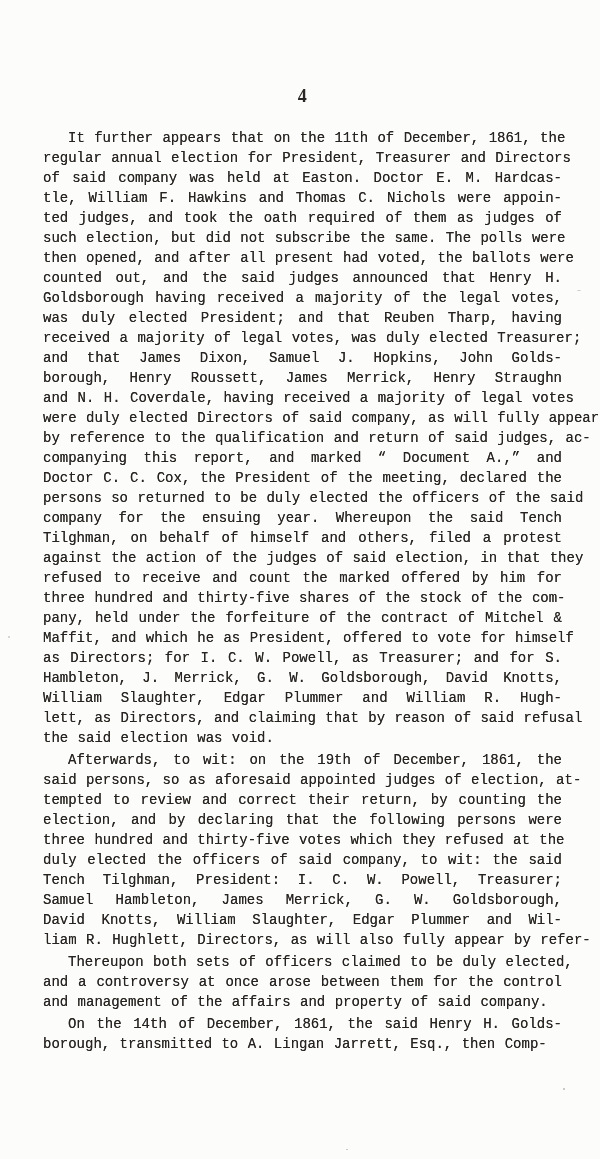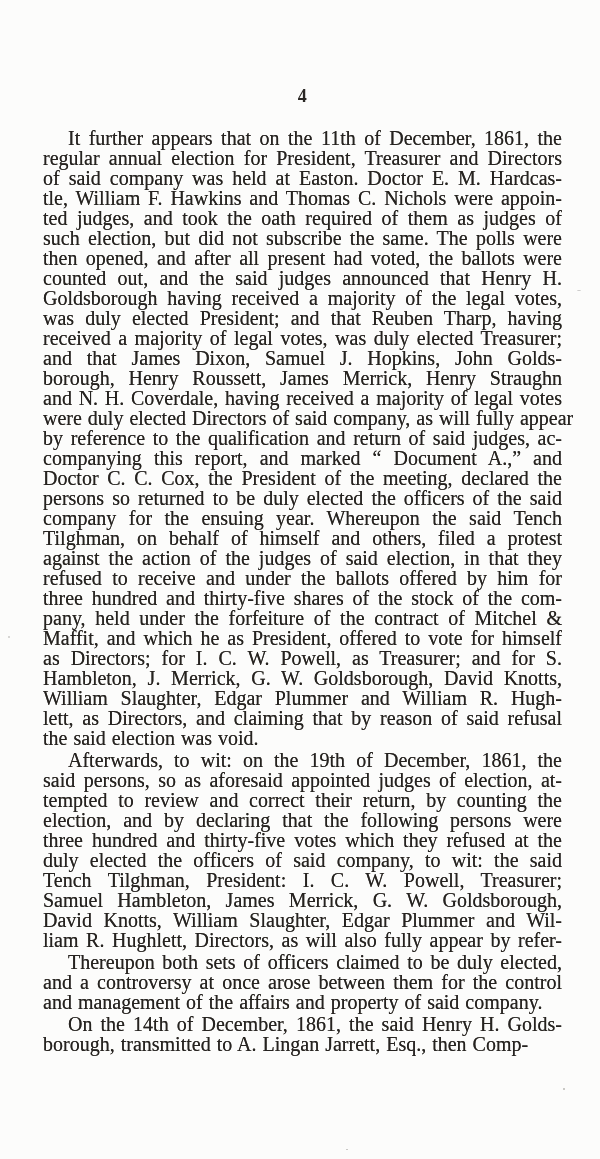--- a/index.html
+++ b/index.html
@@ -29,23 +29,24 @@
     font-weight: bold;
     color: #2a2724;
     letter-spacing: 0.5px;
   }
   .text-block {
     position: absolute;
     top: 128px;
     left: 43px;
     width: 519px;
     color: #262320;
-    font-size: 20px;
+    font-size: 14px;
     text-shadow: 0 0 0.55px rgba(38, 33, 28, 0.75);
     word-spacing: 1px;
+    font-family: Liberation Mono, monospace;
   }
   .para + .para {
     margin-top: 2px;
   }
   .line {
     height: 20px;
     line-height: 20px;
     text-align: justify;
     text-align-last: justify;
     white-space: nowrap;
@@ -93,21 +94,21 @@
         <div class="line">borough, Henry Roussett, James Merrick, Henry Straughn</div>
         <div class="line">and N. H. Coverdale, having received a majority of legal votes</div>
         <div class="line">were duly elected Directors of said company, as will fully appear</div>
         <div class="line">by reference to the qualification and return of said judges, ac-</div>
         <div class="line">companying this report, and marked “ Document A.,” and</div>
         <div class="line">Doctor C. C. Cox, the President of the meeting, declared the</div>
         <div class="line">persons so returned to be duly elected the officers of the said</div>
         <div class="line">company for the ensuing year.  Whereupon the said Tench</div>
         <div class="line">Tilghman, on behalf of himself and others, filed a protest</div>
         <div class="line">against the action of the judges of said election, in that they</div>
-        <div class="line">refused to receive and under the ballots offered by him for</div>
+        <div class="line">refused to receive and count the marked offered by him for</div>
         <div class="line">three hundred and thirty-five shares of the stock of the com-</div>
         <div class="line">pany, held under the forfeiture of the contract of Mitchel &amp;</div>
         <div class="line">Maffit, and which he as President, offered to vote for himself</div>
         <div class="line">as Directors; for I. C. W. Powell, as Treasurer; and for S.</div>
         <div class="line">Hambleton, J. Merrick, G. W. Goldsborough, David Knotts,</div>
         <div class="line">William Slaughter, Edgar Plummer and William R. Hugh-</div>
         <div class="line">lett, as Directors, and claiming that by reason of said refusal</div>
         <div class="line last">the said election was void.</div>
       </div>
       <div class="para">

